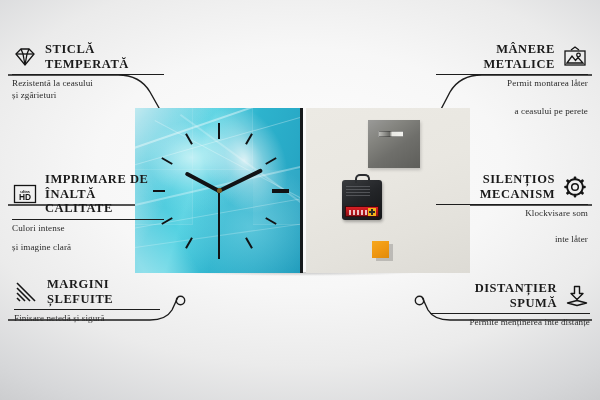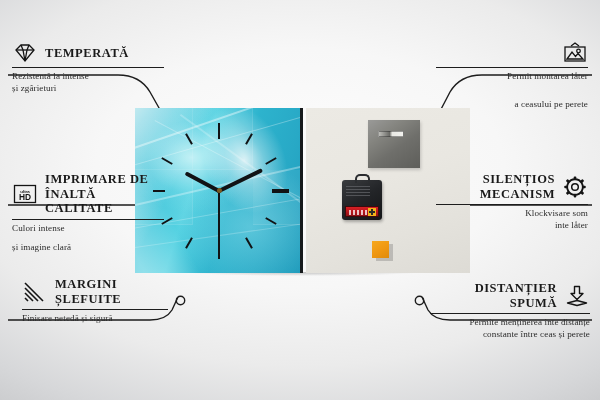--- a/index.html
+++ b/index.html
@@ -241,66 +241,71 @@
     <div class="head">
       <svg class="ico" viewBox="0 0 26 22">
         <g fill="none" stroke="#141414" stroke-width="1.3">
           <path d="M4,8 L9,3 H17 L22,8 L13,19 Z"></path>
           <path d="M4,8 H22"></path>
             <path d="M9,3 L11,8 L13,19"></path>
             <path d="M17,3 L15,8 L13,19"></path>
         </g>
       </svg>
       <div>
+        <div class="ttl">STICLĂ</div>
         <div class="ttl">TEMPERATĂ</div>
       </div>
     </div>
     <div class="rule"></div>
-    <div class="sub">Rezistentă la intense</div>
+    <div class="sub">Rezistentă la ceasului</div>
     <div class="sub" style="margin-top:0">și zgârieturi</div>
   </div>
 
   <div class="callout left" style="left:12px; top:172px; width:152px;">
     <div class="head">
       <svg class="ico" viewBox="0 0 26 22">
         <rect x="2.5" y="2.5" width="21" height="17" fill="none" stroke="#141414" stroke-width="1.3"></rect>
         <text x="13" y="9.6" font-family="Liberation Sans, sans-serif" font-size="4.4" font-weight="700" fill="#141414" text-anchor="middle">ultra</text>
         <text x="13" y="17" font-family="Liberation Sans, sans-serif" font-size="8.4" font-weight="700" fill="#141414" text-anchor="middle">HD</text>
       </svg>
       <div>
         <div class="ttl">IMPRIMARE DE</div>
         <div class="ttl">ÎNALTĂ CALITATE</div>
       </div>
     </div>
     <div class="rule"></div>
     <div class="sub">Culori intense</div>
     <div class="sub" style="margin-top:8px">și imagine clară</div>
   </div>
 
-  <div class="callout left" style="left:22px; top:277px; width:146px;">
+  <div class="callout left" style="left:14px; top:277px; width:146px;">
     <div class="head">
       <svg class="ico" viewBox="0 0 26 22">
         <g stroke="#141414" stroke-width="1.6">
           <path d="M3,2 L21,20"></path>
             <path d="M3,7 L16,20"></path>
             <path d="M3,12 L11,20"></path>
             <path d="M3,17 L6,20"></path>
         </g>
       </svg>
       <div>
         <div class="ttl">MARGINI</div>
         <div class="ttl">ȘLEFUITE</div>
       </div>
     </div>
     <div class="rule"></div>
     <div class="sub">Finisare netedă și sigură</div>
   </div>
 
   <div class="callout right" style="left:436px; top:42px; width:152px;">
     <div class="head">
+      <div>
+        <div class="ttl">MÂNERE</div>
+        <div class="ttl">METALICE</div>
+      </div>
       <svg class="ico" viewBox="0 0 26 22">
         <g fill="none" stroke="#141414" stroke-width="1.3">
           <path d="M9,4 L13,1 L17,4"></path>
           <rect x="3" y="5" width="20" height="14"></rect>
           <path d="M5,17 L10,10 L13.5,14.5 L16,11.5 L21,17 Z"></path>
           <circle cx="16.5" cy="9" r="1.8"></circle>
         </g>
       </svg>
     </div>
     <div class="rule"></div>
@@ -328,34 +333,33 @@
           <rect x="20.3" y="9.7" width="3.4" height="2.6" rx="0.8"></rect>
           <rect x="4.6" y="3.4" width="2.6" height="3.4" rx="0.8" transform="rotate(-45 5.9 5.1)"></rect>
           <rect x="18.8" y="3.4" width="2.6" height="3.4" rx="0.8" transform="rotate(45 20.1 5.1)"></rect>
           <rect x="4.6" y="15.2" width="2.6" height="3.4" rx="0.8" transform="rotate(45 5.9 16.9)"></rect>
           <rect x="18.8" y="15.2" width="2.6" height="3.4" rx="0.8" transform="rotate(-45 20.1 16.9)"></rect>
         </g>
       </svg>
     </div>
     <div class="rule"></div>
     <div class="sub">Klockvisare som</div>
-    <div class="sub" style="margin-top:0">inte låter</div>
+    <div class="sub" style="margin-top:14px">inte låter</div>
   </div>
 
   <div class="callout right" style="left:430px; top:281px; width:160px;">
     <div class="head">
       <div>
         <div class="ttl">DISTANȚIER</div>
         <div class="ttl">SPUMĂ</div>
       </div>
       <svg class="ico" viewBox="0 0 26 22">
         <g fill="none" stroke="#141414" stroke-width="1.4" stroke-linejoin="round">
           <path d="M10.5,1.5 h5 v7 h3.5 L13,14.5 L7,8.5 h3.5 Z"></path>
           <path d="M13,15.5 L22.5,18 L13,20.5 L3.5,18 Z"></path>
         </g>
       </svg>
     </div>
     <div class="rule"></div>
     <div class="sub">Permite menținerea inte distanțe</div>
-    <div class="sub" style="margin-top:0">constante între ceas și perete</div>
   </div>
 
 </div>
 
 </body></html>

